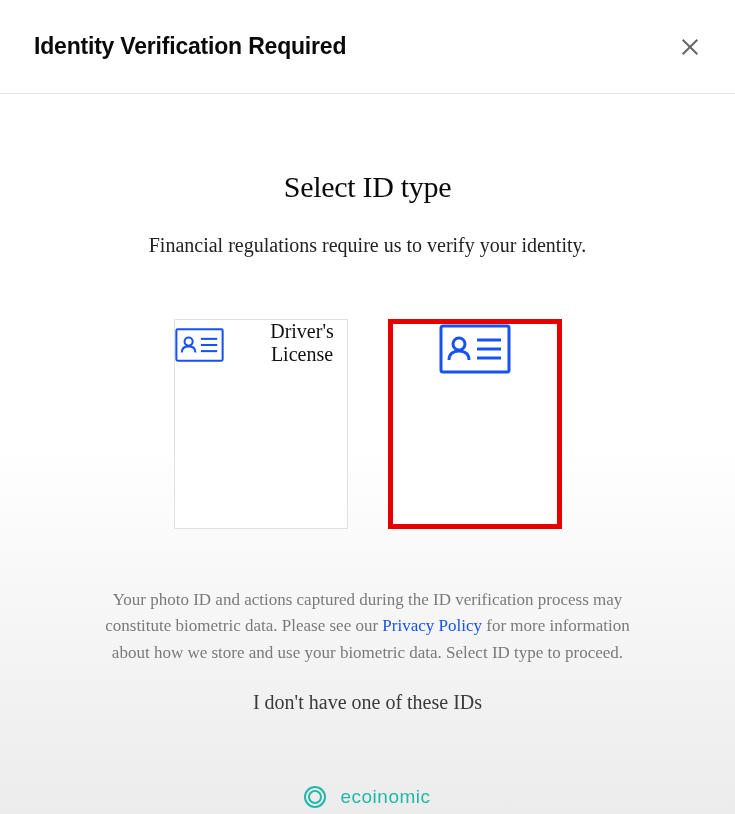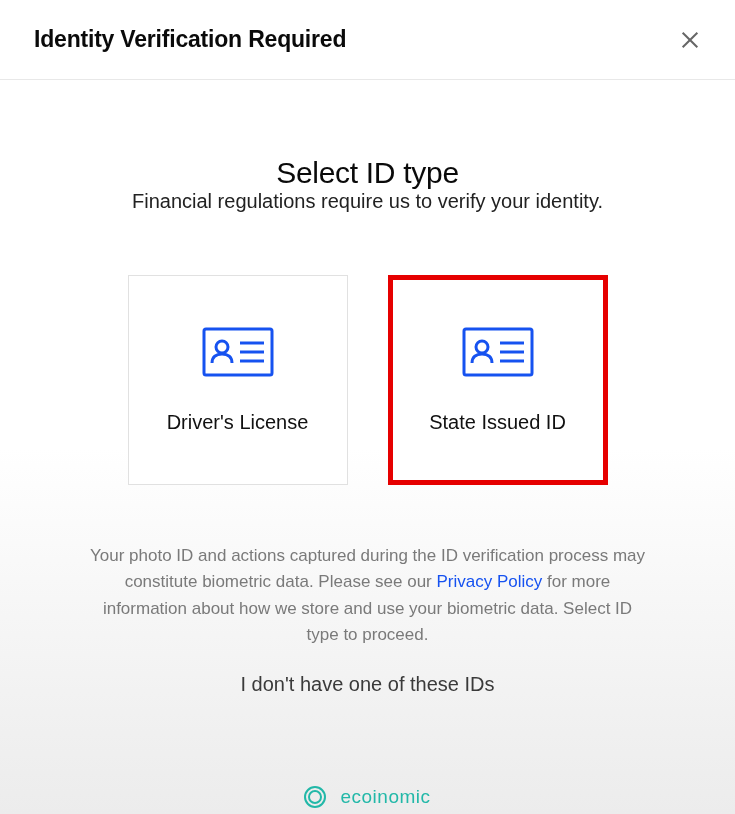--- a/index.html
+++ b/index.html
@@ -3,36 +3,36 @@
 <meta charset="utf-8">
 <style>
   * { box-sizing: border-box; margin: 0; padding: 0; }
   html, body { width: 735px; height: 814px; font-family: -apple-system, BlinkMacSystemFont, "Segoe UI", Helvetica, Arial, sans-serif; background: #fff; }
   .modal {
     width: 735px; height: 814px; position: relative;
     background: linear-gradient(to bottom, #ffffff 0%, #ffffff 55%, #f2f2f2 85%, #ececec 100%);
     display: flex; flex-direction: column;
   }
   .header {
-    height: 80px; border-bottom: 1px solid #e8e8e8;
+    height: 94px; border-bottom: 1px solid #e8e8e8;
     display: flex; align-items: center; justify-content: space-between;
     padding: 0 30px 0 34px;
   }
   .header-title { font-size: 23px; font-weight: 600; color: #0a0a0a; letter-spacing: -0.2px; }
   .close-btn { width: 30px; height: 30px; display:flex; align-items:center; justify-content:center; cursor:pointer; color:#555; }
   .close-btn svg { width: 22px; height: 22px; stroke: #666; stroke-width: 2.2; }
-  .body { flex: 1; padding-top: 76px; text-align: center; }
+  .body { flex: 1; padding-top: 76px; text-align: center; font-family: Liberation Serif, serif; }
   .title { font-size: 30px; font-weight: 500; color: #0a0a0a; letter-spacing: -0.3px; }
-  .subtitle { font-size: 20px; color: #222; }
+  .subtitle { margin-top: 30px; font-size: 20px; color: #222; }
   .options {
     margin-top: 62px; display: flex; justify-content: center; gap: 40px;
   }
   .option-card {
-    width: 220px; height: 210px; border: 1px solid #e1e1e1; background: #fff;
-    display: flex; flex-direction: column; align-items: center; justify-content: center;
+    width: 174px; height: 210px; border: 1px solid #e1e1e1; background: #fff;
+    display: flex; flex-direction: row; justify-content: center;
     cursor: pointer; gap: 34px;
   }
   .option-card.highlight { border: 5px solid #e60000; }
   .id-icon { color: #1652F0; }
   .option-label { font-size: 20px; color: #111; }
   .disclaimer {
     margin: 58px auto 0; max-width: 600px; font-size: 17px; line-height: 1.55;
     color: #7a7a7a; text-align: center; padding: 0 20px;
   }
   .disclaimer a { color: #1652F0; text-decoration: none; }
@@ -88,21 +88,20 @@
 
       <div class="option-card highlight">
         <svg class="id-icon" width="72" height="50" viewBox="0 0 72 50">
           <rect x="2" y="2" width="68" height="46" rx="2" fill="none" stroke="#1652F0" stroke-width="3"></rect>
           <circle cx="20" cy="20" r="6" fill="none" stroke="#1652F0" stroke-width="3"></circle>
           <path d="M10 36 C10 30 14 27 20 27 C26 27 30 30 30 36" fill="none" stroke="#1652F0" stroke-width="3"></path>
           <line x1="38" y1="16" x2="62" y2="16" stroke="#1652F0" stroke-width="3"></line>
           <line x1="38" y1="25" x2="62" y2="25" stroke="#1652F0" stroke-width="3"></line>
           <line x1="38" y1="34" x2="62" y2="34" stroke="#1652F0" stroke-width="3"></line>
         </svg>
-        <div class="option-label">State Issued ID</div>
       </div>
 
     </div>
 
     <div class="disclaimer">
       <span>Your photo ID and actions captured during the ID verification process may constitute biometric data. Please see our </span><a href="#">Privacy Policy</a><span> for more information about how we store and use your biometric data. Select ID type to proceed.</span>
     </div>
 
     <div class="no-id">I don't have one of these IDs</div>
 

